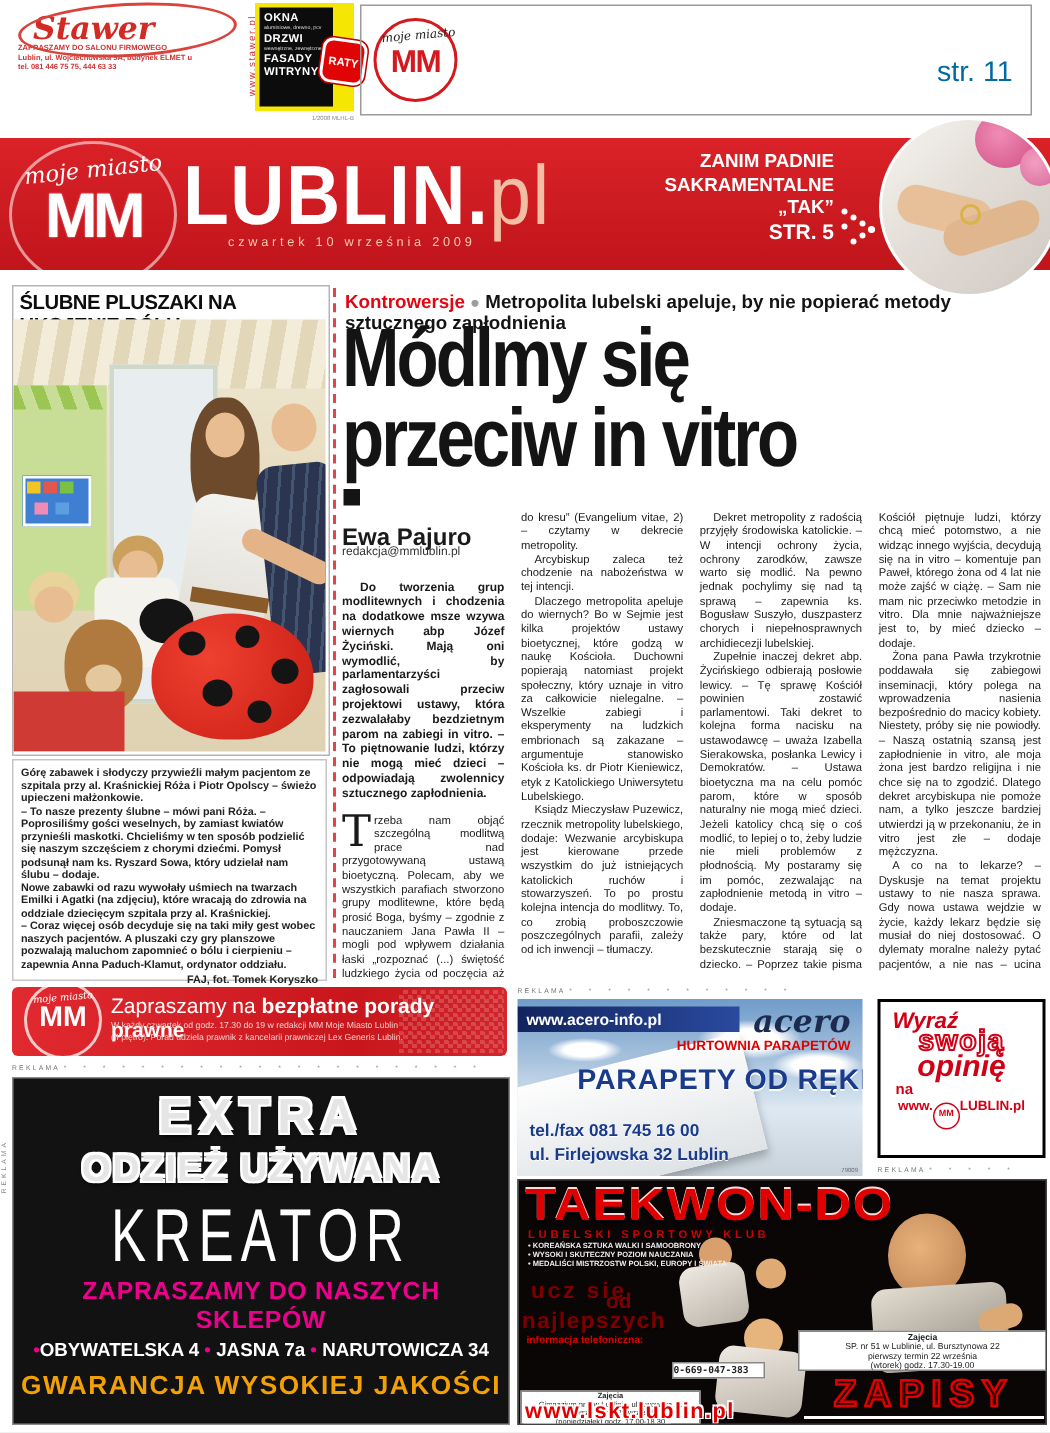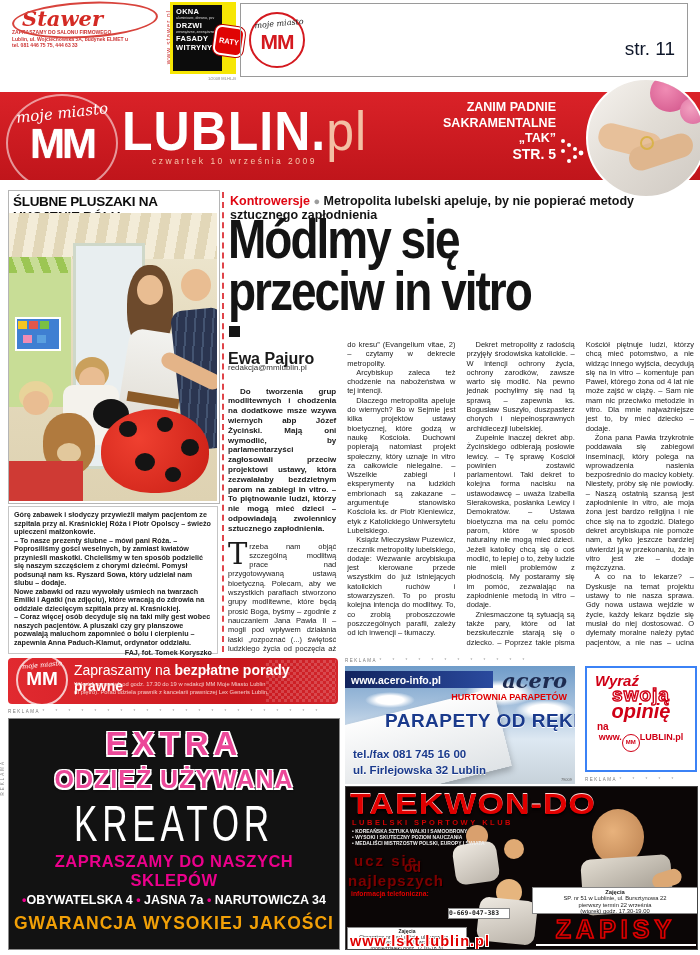--- a/index.html
+++ b/index.html
@@ -27,21 +27,21 @@
   .okna-code{position:absolute;left:0;top:74px;width:66px;font-size:4px;color:#888;text-align:right;}
   .teaser-box{left:240px;top:3px;width:446px;height:72px;border:1px solid #9a9a9a;}
   .mini-mm{position:absolute;left:8px;top:8px;width:56px;height:56px;}
   .mm-ring{position:absolute;inset:0;border:2.5px solid #d4191f;border-radius:50%;}
   .mini-mm .mm-script{position:absolute;left:2px;top:7px;width:100%;text-align:center;
     font-family:"DejaVu Serif",serif;font-style:italic;font-size:8px;color:#222;transform:rotate(-5deg);}
   .mini-mm .mm-mm{position:absolute;left:0;top:18px;width:100%;text-align:center;
     font-weight:900;font-size:21px;color:#d4191f;letter-spacing:-1px;}
   .teaser-head{position:absolute;left:74px;top:8px;font-size:22.5px;line-height:25px;font-weight:900;
     color:#d2242b;letter-spacing:-.5px;}
-  .teaser-page{position:absolute;right:12px;top:34px;font-size:19px;color:#0f172a;}
+  .teaser-page{position:absolute;right:12px;top:34px;font-size:19px;color:#0369a1;}
 
   
   .masthead{left:0;top:92px;width:700px;height:88px;background:linear-gradient(180deg,#da2228,#c0151b);}
   .mast-logo{position:absolute;left:6px;top:2px;width:112px;height:98px;}
   .mast-logo .mm-ring{border-color:rgba(255,255,255,.55);}
   .mast-logo .mm-script{position:absolute;left:0;top:10px;width:100%;text-align:center;
     font-family:"DejaVu Serif",serif;font-style:italic;font-size:15px;color:#fff;transform:rotate(-6deg);}
   .mast-logo .mm-mm{position:absolute;left:0;top:26px;width:100%;text-align:center;font-weight:900;
     font-size:42px;color:rgba(255,255,255,.92);letter-spacing:-3px;text-shadow:0 0 1px #fff;}
   .mast-title{position:absolute;left:122px;top:6px;font-weight:900;font-size:50px;letter-spacing:1px;
@@ -129,21 +129,21 @@
     background:repeating-conic-gradient(rgba(255,255,255,.35) 0 25%,transparent 0 50%) 0 0/6px 6px;}
 
   
   .rek{font-size:4.5px;color:#777;letter-spacing:1.5px;white-space:nowrap;overflow:hidden;}
   .rek .dots{letter-spacing:5px;color:#999;}
   .rek-v{left:0px;top:760px;font-size:4.5px;color:#888;writing-mode:vertical-rl;transform:rotate(180deg);letter-spacing:2px;}
 
   
   .kreator{left:8px;top:718px;width:330px;height:230px;background:#121212;border:1px solid #8a8a8a;
     text-align:center;overflow:hidden;}
-  .outline-pink{color:#ec4899;font-weight:900;
+  .outline-pink{color:#e5e5e5;font-weight:900;
     text-shadow:-1.5px -1.5px 0 #fff,1.5px -1.5px 0 #fff,-1.5px 1.5px 0 #fff,1.5px 1.5px 0 #fff,0 2px 3px #000;}
   .kx1{margin-top:6px;font-size:33px;letter-spacing:5px;}
   .kx2{margin-top:2px;font-size:25px;letter-spacing:1px;}
   .kx3{margin-top:2px;color:#fff;font-size:37px;font-weight:400;letter-spacing:5px;
     transform:scale(.95,1.35);transform-origin:center top;}
   .kx4{margin-top:14px;color:#ec008c;font-weight:900;font-size:16.5px;letter-spacing:.5px;}
   .kx5{margin-top:3px;color:#fff;font-weight:900;font-size:12.5px;}
   .kx5 .pd{color:#ec008c;}
   .kx6{margin-top:6px;color:#f2a007;font-weight:900;font-size:17.5px;letter-spacing:1px;}
 
@@ -159,21 +159,21 @@
   .acero-sub{position:absolute;right:8px;top:26px;font-weight:800;font-size:9px;color:#e00000;}
   .sill{position:absolute;left:-30px;top:44px;width:190px;height:80px;background:linear-gradient(180deg,#fdfdfd,#dfe3e6);
     transform:rotate(-14deg);box-shadow:0 4px 6px rgba(0,0,0,.25);}
   .acero-big{position:absolute;left:0;top:44px;width:274px;text-align:center;font-weight:900;font-size:19px;
     color:#1a3a8c;letter-spacing:.5px;text-shadow:0 1px 0 #fff;}
   .acero-tel{position:absolute;left:8px;top:82px;font-weight:800;font-size:11.5px;color:#1a3a8c;text-shadow:0 1px 0 #fff;}
   .acero-adr{position:absolute;left:8px;top:98px;font-weight:800;font-size:11.5px;color:#1a3a8c;text-shadow:0 1px 0 #fff;}
   .acero-code{position:absolute;right:3px;bottom:2px;font-size:4px;color:#666;}
 
   
-  .opinion{left:585px;top:666px;width:112px;height:106px;background:#fff;border:2px solid #3b82f6;
+  .opinion{left:585px;top:666px;width:112px;height:106px;background:#fff;border:2px solid #000000;
     box-sizing:border-box;overflow:hidden;text-align:center;}
   .op1{margin-top:4px;font-style:italic;font-weight:800;font-size:15px;color:#d00016;text-align:left;padding-left:8px;}
   .op2{margin-top:-5px;font-weight:900;font-size:19px;color:#fff;-webkit-text-stroke:1.3px #d00016;
     text-shadow:0 0 1px #d00016;letter-spacing:1px;}
   .op3{margin-top:-6px;font-weight:900;font-style:italic;font-size:20px;color:#d00016;}
   .op4{margin-top:-2px;font-weight:700;font-size:10px;color:#d00016;text-align:left;padding-left:10px;}
   .op-url{margin-top:0px;font-weight:800;font-size:9px;color:#d00016;}
   .op-logo{display:inline-block;width:16px;height:16px;border:1.5px solid #d00016;border-radius:50%;
     font-size:6px;font-weight:900;color:#d00016;line-height:15px;vertical-align:-4px;}
 

